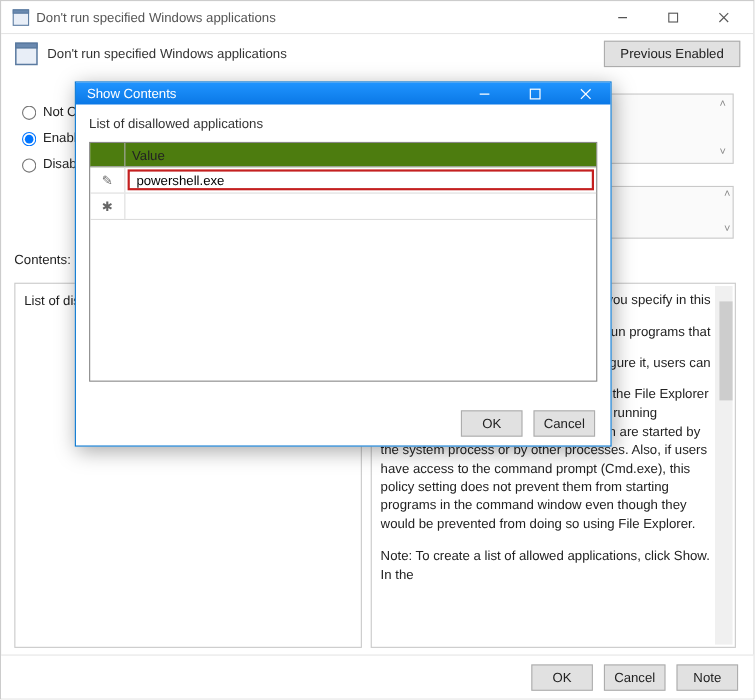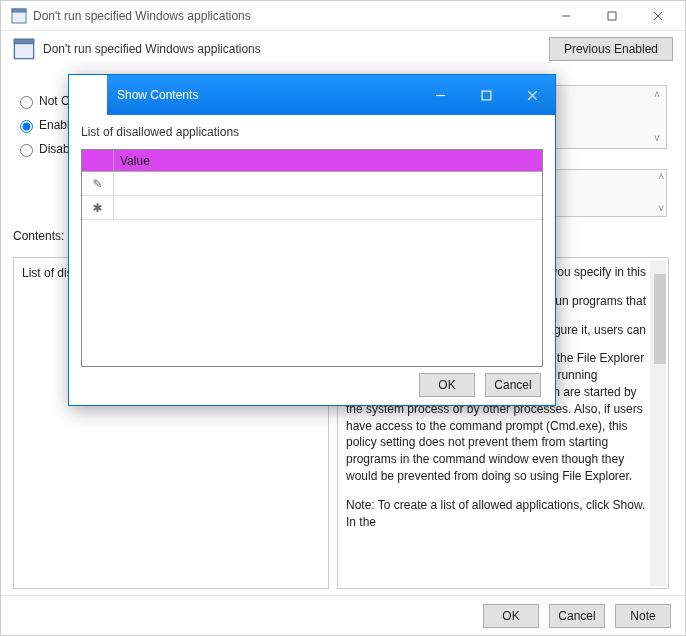--- a/index.html
+++ b/index.html
@@ -36,30 +36,30 @@
   .help-inner { position:absolute; left:8px; top:6px; right:22px; bottom:6px; overflow:hidden; color:#222; line-height:1.4; }
   .help-p { margin: 0 0 12px 0; }
   .help-scroll { position:absolute; right:2px; top:2px; bottom:2px; width:16px; background:#f0f0f0; }
   .help-thumb { position:absolute; right:2px; top:16px; width:12px; height:90px; background:#cdcdcd; }
 
   .bottom-bar { position: absolute; left: 0; right: 0; bottom: 0; height: 40px; display:flex; align-items:center; justify-content:flex-end; padding-right: 14px; gap: 10px; border-top: 1px solid #e5e5e5; background:#fff;}
   .win-btn { height: 24px; width: 56px; border: 1px solid #adadad; background: #e1e1e1; font-size: 12px; color:#222; }
 
   
   .modal { position: absolute; left: 68px; top: 74px; width: 488px; height: 332px; background: #fff; border: 1px solid #0173cf; box-shadow: 2px 4px 18px rgba(0,0,0,0.35); }
-  .modal-title { height: 40px; background: #0a84ff; background: linear-gradient(#2094ff,#0a78e6); color:#fff; display:flex; align-items:center; padding-left:10px;margin-left:38px; }
+  .modal-title { height: 20px; background: #0a84ff; background: linear-gradient(#2094ff,#0a78e6); color:#fff; display:flex; align-items:center; padding-left:10px; }
   .modal-title .mt-text { flex:1; }
   .modal-title .mt-btn { width:46px; height:30px; display:flex; align-items:center; justify-content:center; color:#fff; }
   .modal-title .mt-btn svg { width:11px; height:11px; }
 
   .modal-body { padding: 10px 12px 0 12px; }
   .modal-caption { color:#333; margin-bottom: 10px; }
 
   .grid { border:1px solid #888; height: 218px; background:#fff; }
-  .grid-header { display:flex; height:22px; border-bottom:1px solid #aaa; background:#d946ef;justify-content:center; }
+  .grid-header { display:flex; height:22px; border-bottom:1px solid #aaa; background:#4d7c0f;justify-content:center; }
   .gh-rowhead { width:32px; border-right:1px solid #aaa; }
   .gh-value { flex:1; padding-left:6px; display:flex; align-items:center; color:#222; }
   .grid-row { display:flex; height:24px; border-bottom:1px solid #ddd; }
   .gr-rowhead { width:32px; border-right:1px solid #ddd; display:flex; align-items:center; justify-content:center; color:#666; }
   .gr-cell { flex:1; display:flex; align-items:center; padding: 0 4px; }
   .gr-cell.editing { padding:2px; }
   .gr-input-wrap { width:100%; height:100%; border:2px solid #c42020; background:#fff; display:flex; align-items:center; padding: 0 4px; }
   .gr-input { width:100%; border:none; outline:none; font-size:12px; background:transparent; }
 
   .modal-footer { position:absolute; left:0; right:0; bottom:0; height:40px; display:flex; align-items:center; justify-content:flex-end; padding-right:14px; gap:10px; }
@@ -190,20 +190,25 @@
     <div class="modal-caption">List of disallowed applications</div>
 
     <div class="grid">
       <div class="grid-header">
         <div class="gh-rowhead"></div>
         <div class="gh-value">Value</div>
       </div>
 
       <div class="grid-row">
         <div class="gr-rowhead">✎</div>
+        <div class="gr-cell editing">
+          <div class="gr-input-wrap">
+            <input class="gr-input" value="powershell.exe" style="">
+          </div>
+        </div>
       </div>
 
       <div class="grid-row">
         <div class="gr-rowhead">✱</div>
         <div class="gr-cell"></div>
       </div>
     </div>
   </div>
 
   <div class="modal-footer">

